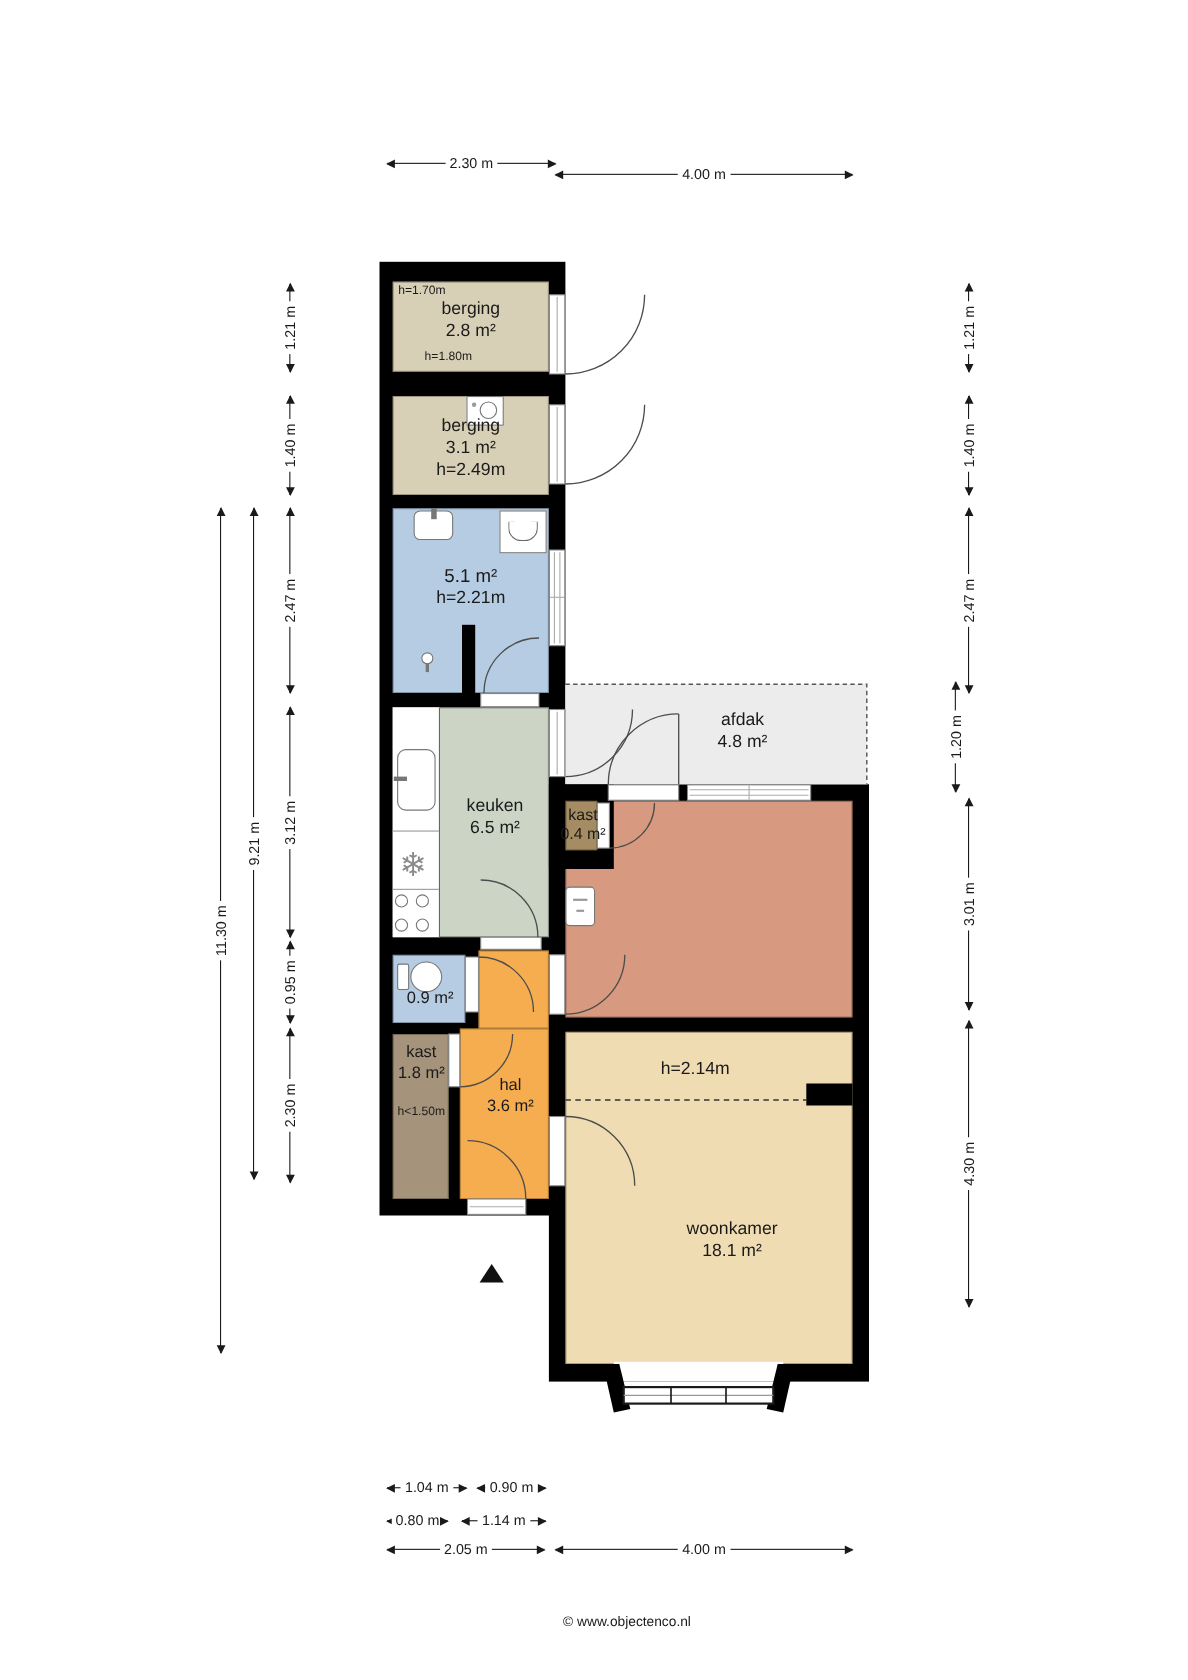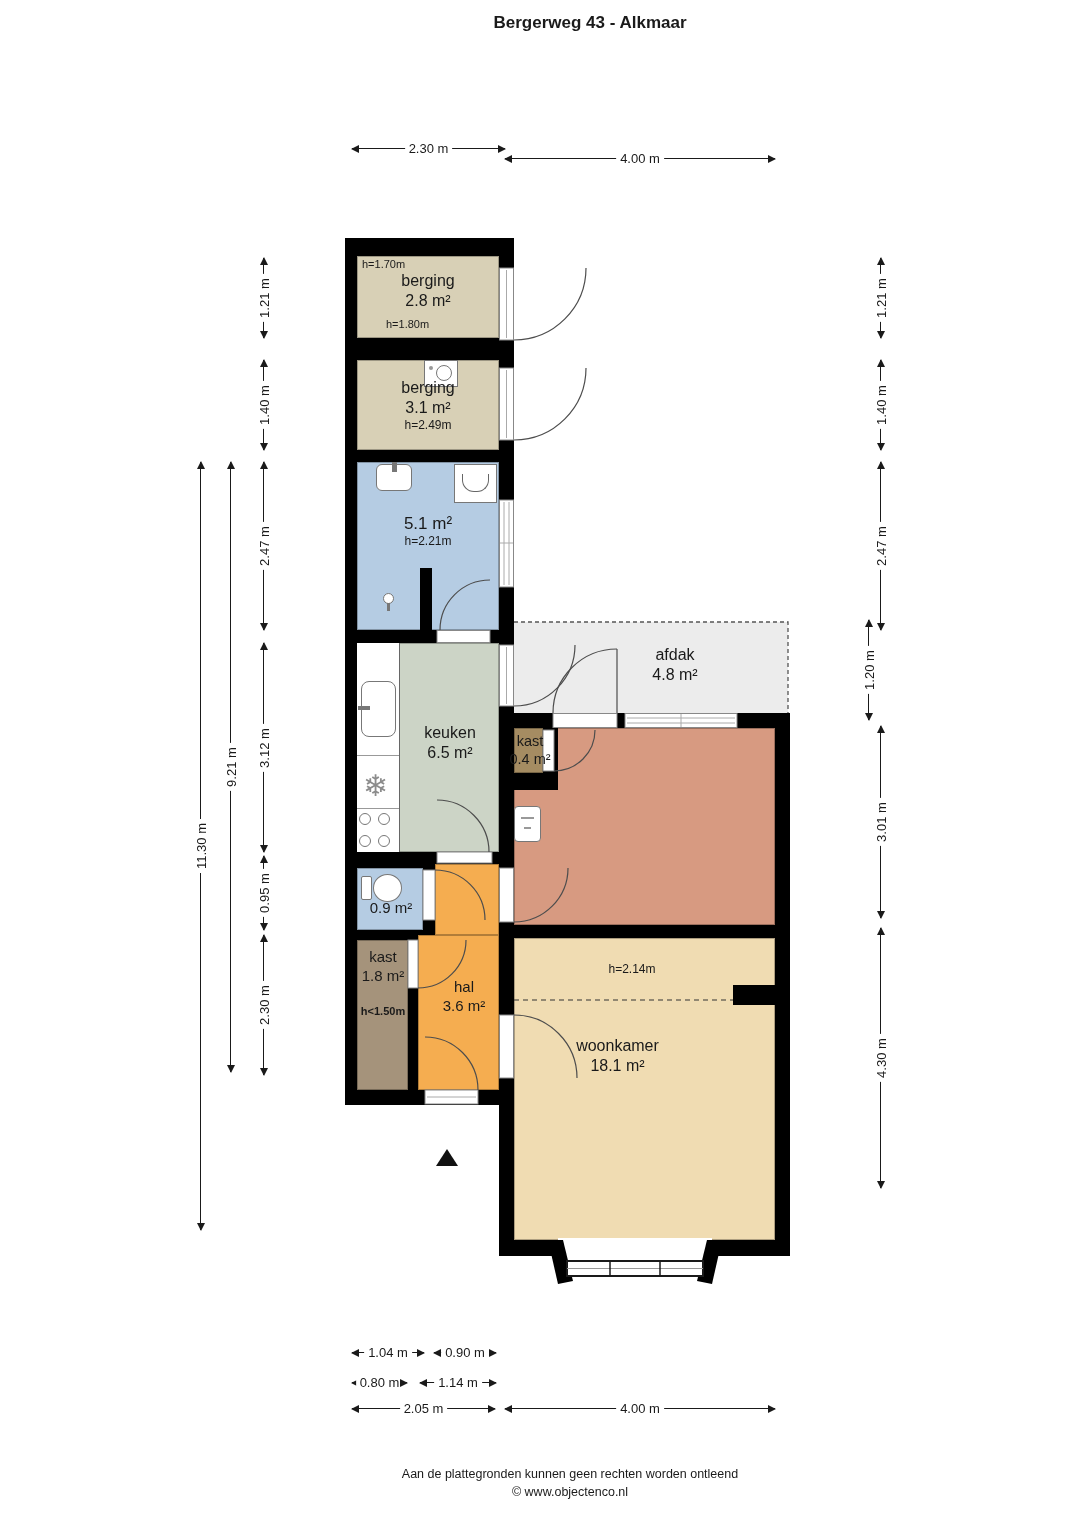--- a/index.html
+++ b/index.html
@@ -6,21 +6,21 @@
   .page{position:relative;width:1080px;height:1527px;background:#fff;overflow:hidden;
         font-family:"Liberation Sans",sans-serif;color:#1a1a1a;}
   .abs{position:absolute;}
   .wall{position:absolute;background:#000;}
   .room{position:absolute;box-shadow:inset 0 0 0 1px rgba(0,0,0,.28);}
   .title{position:absolute;left:110px;top:12px;width:960px;text-align:center;font-weight:bold;line-height:1.3;}
   .title .t1{font-size:17px;}
   .title .t2{font-size:15.5px;}
   .rlabel{position:absolute;text-align:center;line-height:1.25;color:#1a1a1a;}
   .rname,.rarea{font-size:16px;}
-  .rheight{font-size:12px;}
+  .rheight{font-size:16px;}
   .sm{font-size:11px;position:absolute;color:#1a1a1a;}
   .rlabel.small .rname,.rlabel.small .rarea{font-size:14.5px;}
   
   .dim{position:absolute;}
   .dim .lbl{position:absolute;background:#fff;padding:0 4px;font-size:13px;color:#1a1a1a;white-space:nowrap;}
   .dim-h{height:0;border-top:1px solid #1a1a1a;}
   .dim-h::before,.dim-h::after{content:"";position:absolute;top:-4.5px;width:0;height:0;
      border-top:4px solid transparent;border-bottom:4px solid transparent;}
   .dim-h::before{left:-1px;border-right:8px solid #1a1a1a;}
   .dim-h::after{right:-1px;border-left:8px solid #1a1a1a;}
@@ -38,21 +38,20 @@
   .footer{position:absolute;left:100px;top:1466px;width:940px;text-align:center;
           font-size:12.5px;line-height:1.4;color:#1a1a1a;}
   svg.overlay{position:absolute;left:0;top:0;pointer-events:none;}
 </style>
 </head>
 <body>
 
 <div class="page">
 
   <div class="title">
-    <div class="t1">Bergerweg 43 - Alkmaar</div>
   </div>
 
   <div class="wall" style="left:345px;top:238px;width:169px;height:867px;"></div>
   <div class="wall" style="left:499px;top:713px;width:291px;height:543px;"></div>
 
   <div class="abs" style="left:514px;top:622px;width:274px;height:91px;background:#ececec;"></div>
 
   <div class="room" style="left:357px;top:256px;width:142px;height:82px;background:#d8d0b6;"></div>
   <div class="room" style="left:357px;top:360px;width:142px;height:90px;background:#d8d0b6;"></div>
   <div class="room" style="left:357px;top:462px;width:142px;height:168px;background:#b5cce3;"></div>
@@ -202,29 +201,29 @@
 
 
   <div class="rlabel" style="left:359px;top:899px;width:64px;">
     <div class="rarea" style="font-size:15px;">0.9 m²</div>
   </div>
 
   <div class="rlabel" style="left:352px;top:948px;width:62px;">
     <div class="rname" style="font-size:15px;">kast</div>
     <div class="rarea" style="font-size:15px;">1.8 m²</div>
   </div>
-  <div class="sm" style="left:356px;top:1005px;width:54px;text-align:center;font-weight:bold;">h&lt;1.50m</div>
+  <div class="sm" style="left:356px;top:1005px;width:54px;text-align:center;">h&lt;1.50m</div>
 
   <div class="rlabel" style="left:428px;top:978px;width:72px;">
     <div class="rname" style="font-size:15px;">hal</div>
     <div class="rarea" style="font-size:15px;">3.6 m²</div>
   </div>
 
   <div class="rheight rlabel" style="left:557px;top:962px;width:150px;">h=2.14m</div>
-  <div class="rlabel" style="left:514px;top:1036px;width:207px;">
+  <div class="rlabel" style="left:514px;top:1108px;width:207px;padding-left:48px;">
     <div class="rname">woonkamer</div>
     <div class="rarea">18.1 m²</div>
   </div>
 
   <div class="dim dim-h" style="left:352px;top:148px;width:153px;">
       <span class="lbl">2.30 m</span>
     </div>
   <div class="dim dim-h" style="left:505px;top:158px;width:270px;">
       <span class="lbl">4.00 m</span>
     </div>
@@ -286,17 +285,16 @@
       <span class="lbl">1.14 m</span>
     </div>
   <div class="dim dim-h" style="left:352px;top:1408px;width:143px;text-align:center;">
       <span class="lbl">2.05 m</span>
     </div>
   <div class="dim dim-h" style="left:505px;top:1408px;width:270px;">
       <span class="lbl">4.00 m</span>
     </div>
 
   <div class="footer">
-    <div>Aan de plattegronden kunnen geen rechten worden ontleend</div>
     <div>© www.objectenco.nl</div>
   </div>
 
 </div>
 
 </body></html>

